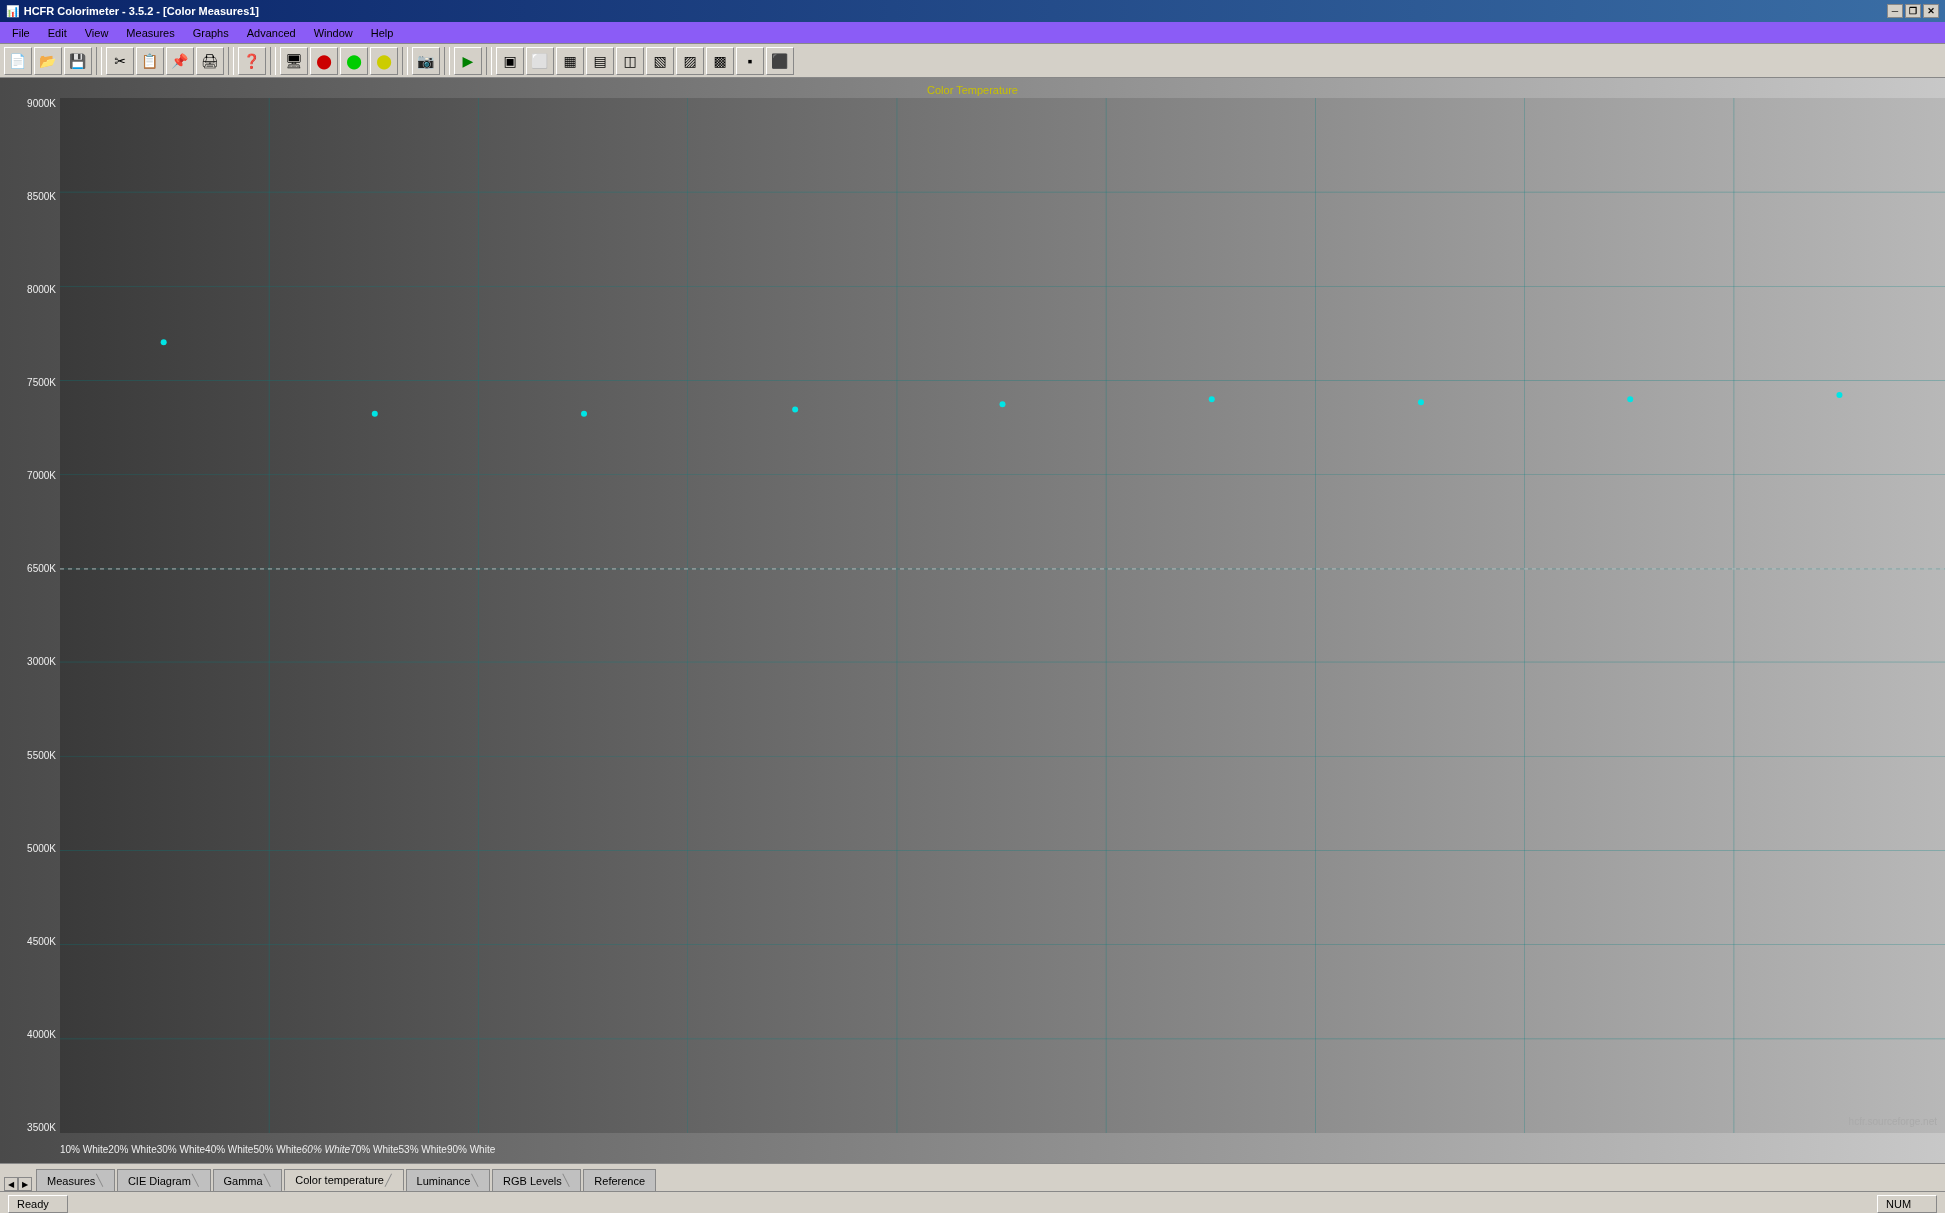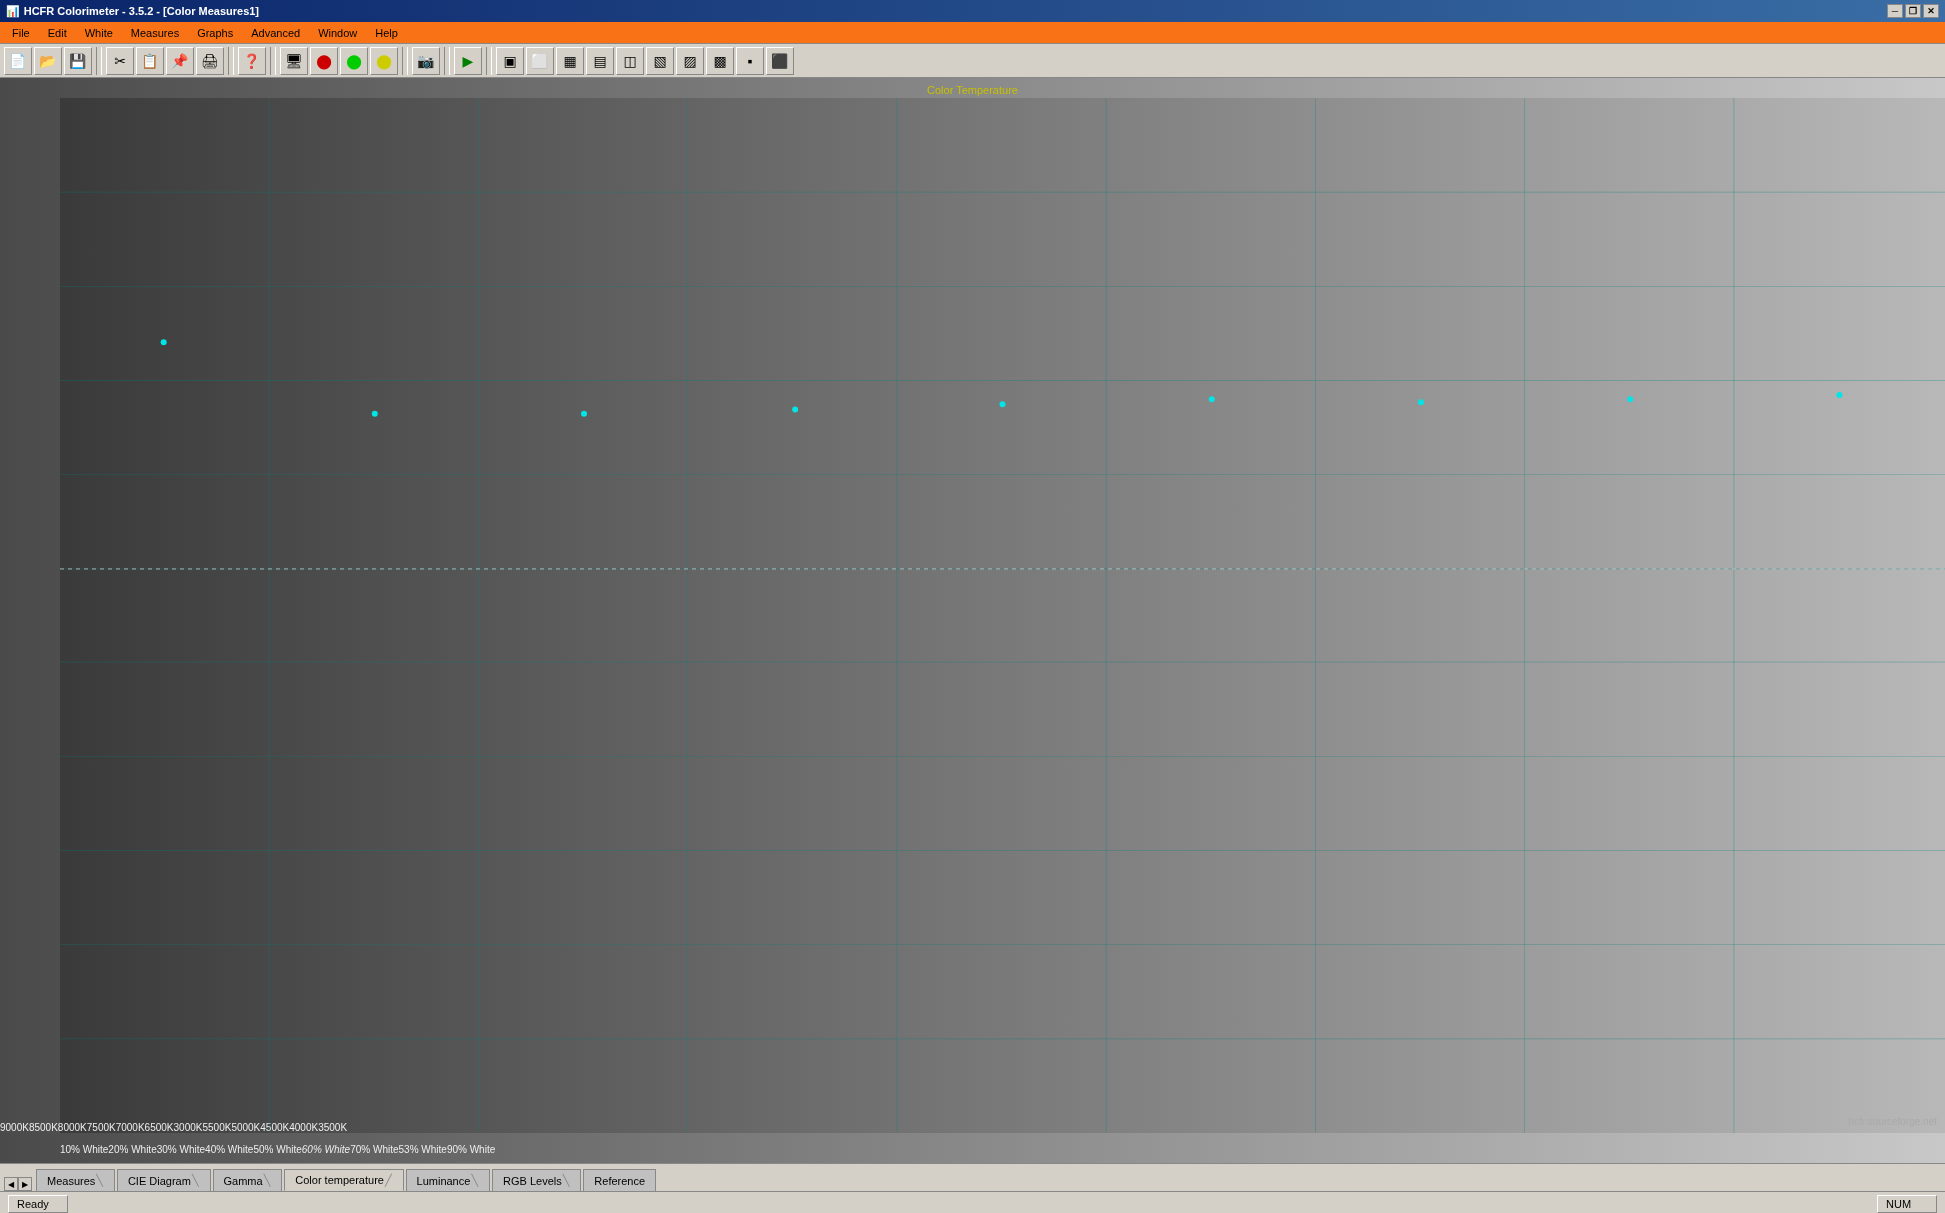--- a/index.html
+++ b/index.html
@@ -19,21 +19,21 @@
     }
     #title-bar-left { display: flex; align-items: center; gap: 4px; }
     #title-bar-controls { display: flex; gap: 2px; }
     .title-btn {
       width: 16px; height: 14px; background: #d4d0c8; border: 1px solid #888;
       display: flex; align-items: center; justify-content: center; font-size: 9px; color: black; cursor: pointer;
     }
     
     
     #menu-bar {
-      background: #f97316;
+      background: #8b5cf6;
       height: 22px;
       display: flex;
       align-items: center;
       border-bottom: 1px solid #888;
       padding: 0 4px;
       gap: 2px;
     }
     .menu-item {
       padding: 2px 8px;
       cursor: pointer;
@@ -84,21 +84,21 @@
     }
     
     
     #y-axis {
       position: absolute;
       left: 0;
       top: 20px;
       bottom: 30px;
       width: 60px;
       display: flex;
-      flex-direction: row;
+      flex-direction: column;
       justify-content: space-between;
       align-items: flex-end;
       padding-right: 4px;
       z-index: 5;
     }
     .y-label { color: #eee; font-size: 10px; }
     .x-label { color: #eee; font-size: 10px; text-align: center; }
     
     
     #chart-svg {
@@ -211,21 +211,21 @@
   <div id="title-bar-controls">
     <div class="title-btn">─</div>
     <div class="title-btn">❐</div>
     <div class="title-btn">✕</div>
   </div>
 </div>
 
 <div id="menu-bar">
   <div class="menu-item">File</div>
   <div class="menu-item">Edit</div>
-  <div class="menu-item">White</div>
+  <div class="menu-item">View</div>
   <div class="menu-item">Measures</div>
   <div class="menu-item">Graphs</div>
   <div class="menu-item">Advanced</div>
   <div class="menu-item">Window</div>
   <div class="menu-item">Help</div>
 </div>
 
 <div id="toolbar">
   <div class="tool-btn">📄</div>
   <div class="tool-btn">📂</div>

